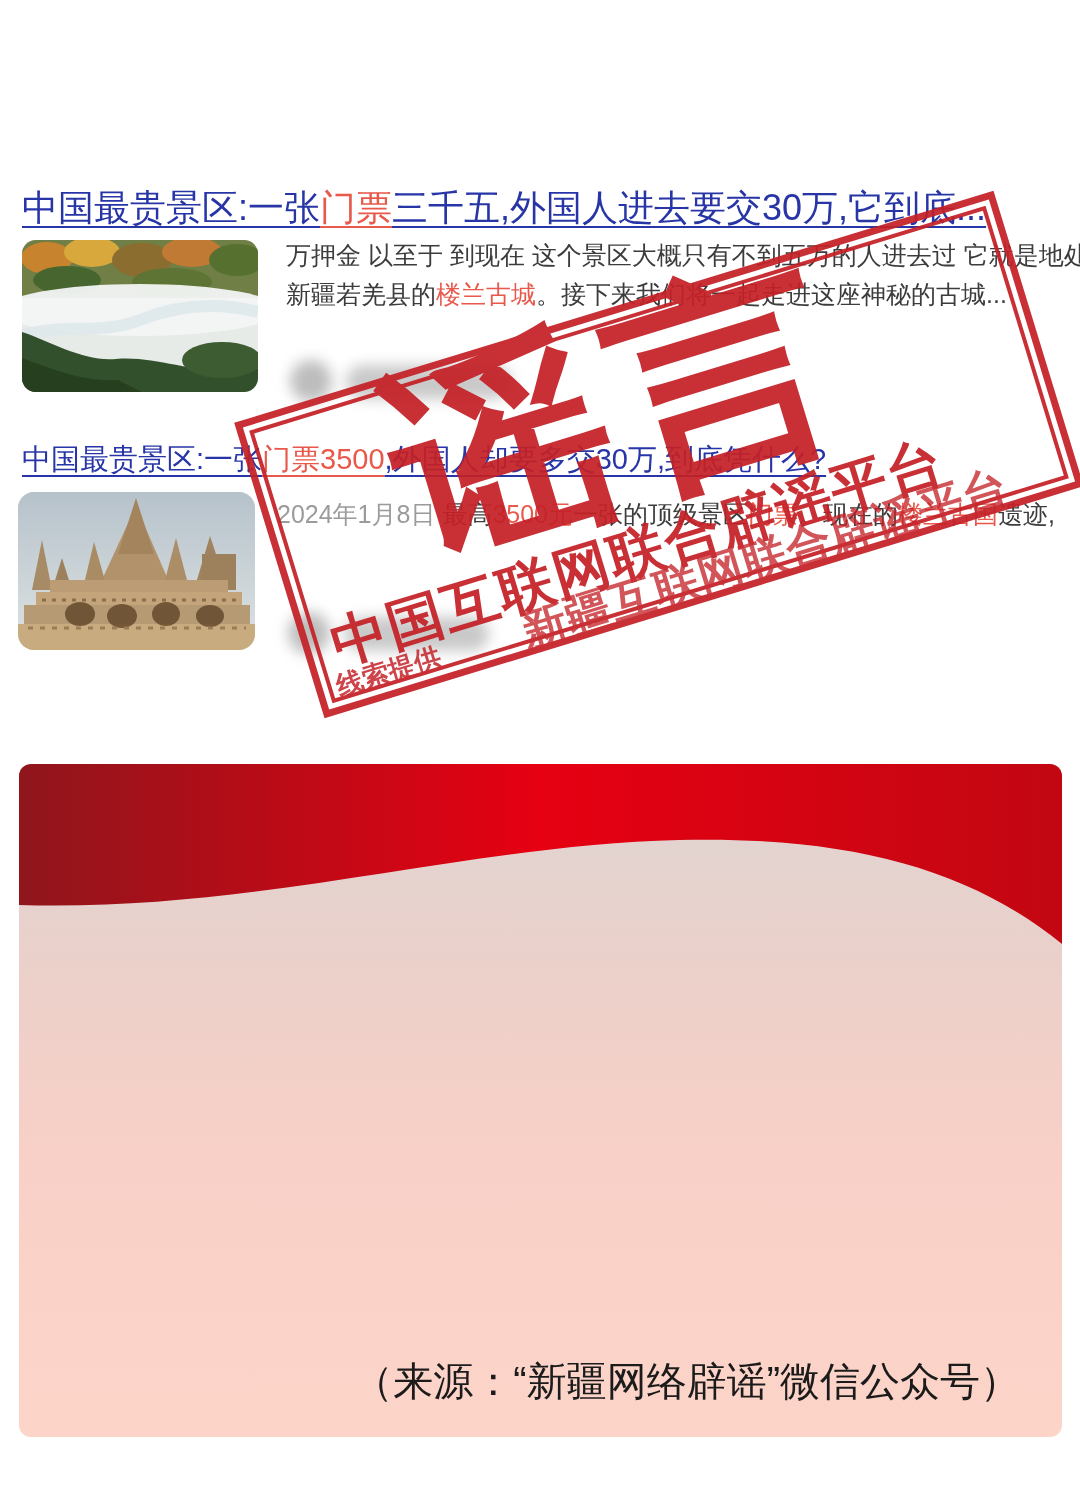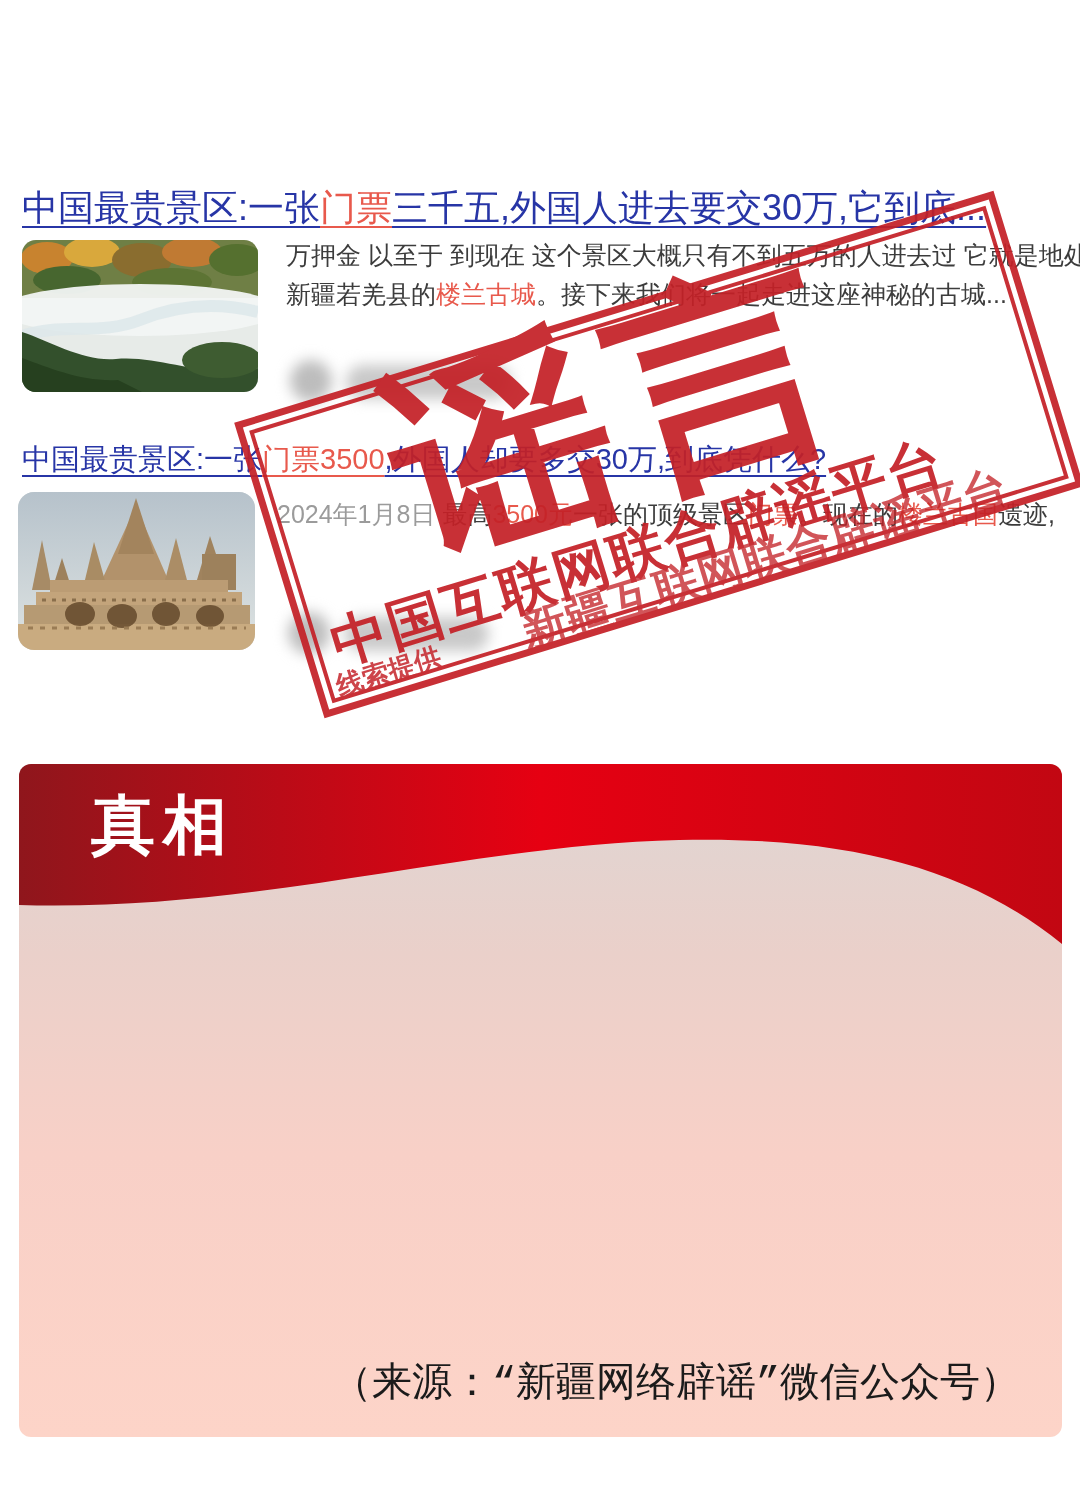--- a/index.html
+++ b/index.html
@@ -62,21 +62,21 @@
     position:absolute;left:72px;top:18px;margin:0;color:#ffffff;
     font-family:"DejaVu Serif","Liberation Serif",serif;font-size:64px;font-weight:700;letter-spacing:8px;
   }
   .truth-body{
     position:absolute;left:46px;top:168px;width:950px;margin:0;
     font-family:"DejaVu Serif","Liberation Serif",serif;
     font-size:40px;line-height:52px;color:#1b1b1b;text-indent:2em;text-align:justify;
   }
   .truth-source{
     position:absolute;right:42px;top:590px;margin:0;white-space:nowrap;
-    font-family:Liberation Mono, monospace;
+    font-family:Liberation Sans, sans-serif;
     font-size:40px;color:#1b1b1b;
   }
 </style>
 </head>
 <body>
 
 <article class="result">
   <a class="result-title t1"><span class="seg-link">中国最贵景区:一张</span><span class="seg-link-red">门票</span><span class="seg-link">三千五,外国人进去要交30万,它到底...</span></a>
   <div class="thumb thumb1">
     <svg viewBox="0 0 236 152">
@@ -160,15 +160,14 @@
   <svg class="truth-header" viewBox="0 0 1043 196" preserveAspectRatio="none">
     <defs>
       <linearGradient id="hdr" x1="0" y1="0" x2="1" y2="0">
         <stop offset="0" stop-color="#8f161c"></stop>
         <stop offset="0.5" stop-color="#e60012"></stop>
         <stop offset="1" stop-color="#c20712"></stop>
       </linearGradient>
     </defs>
     <path d="M0,0 H1043 V180 C950,104 828,72 660,76 C446,81 238,148 0,141 Z" fill="url(#hdr)"></path>
   </svg>
-  <h2 class="truth-heading">真相</h2>
   <p class="truth-source">（来源：“新疆网络辟谣”微信公众号）</p>
 </section>
 
 </body></html>

